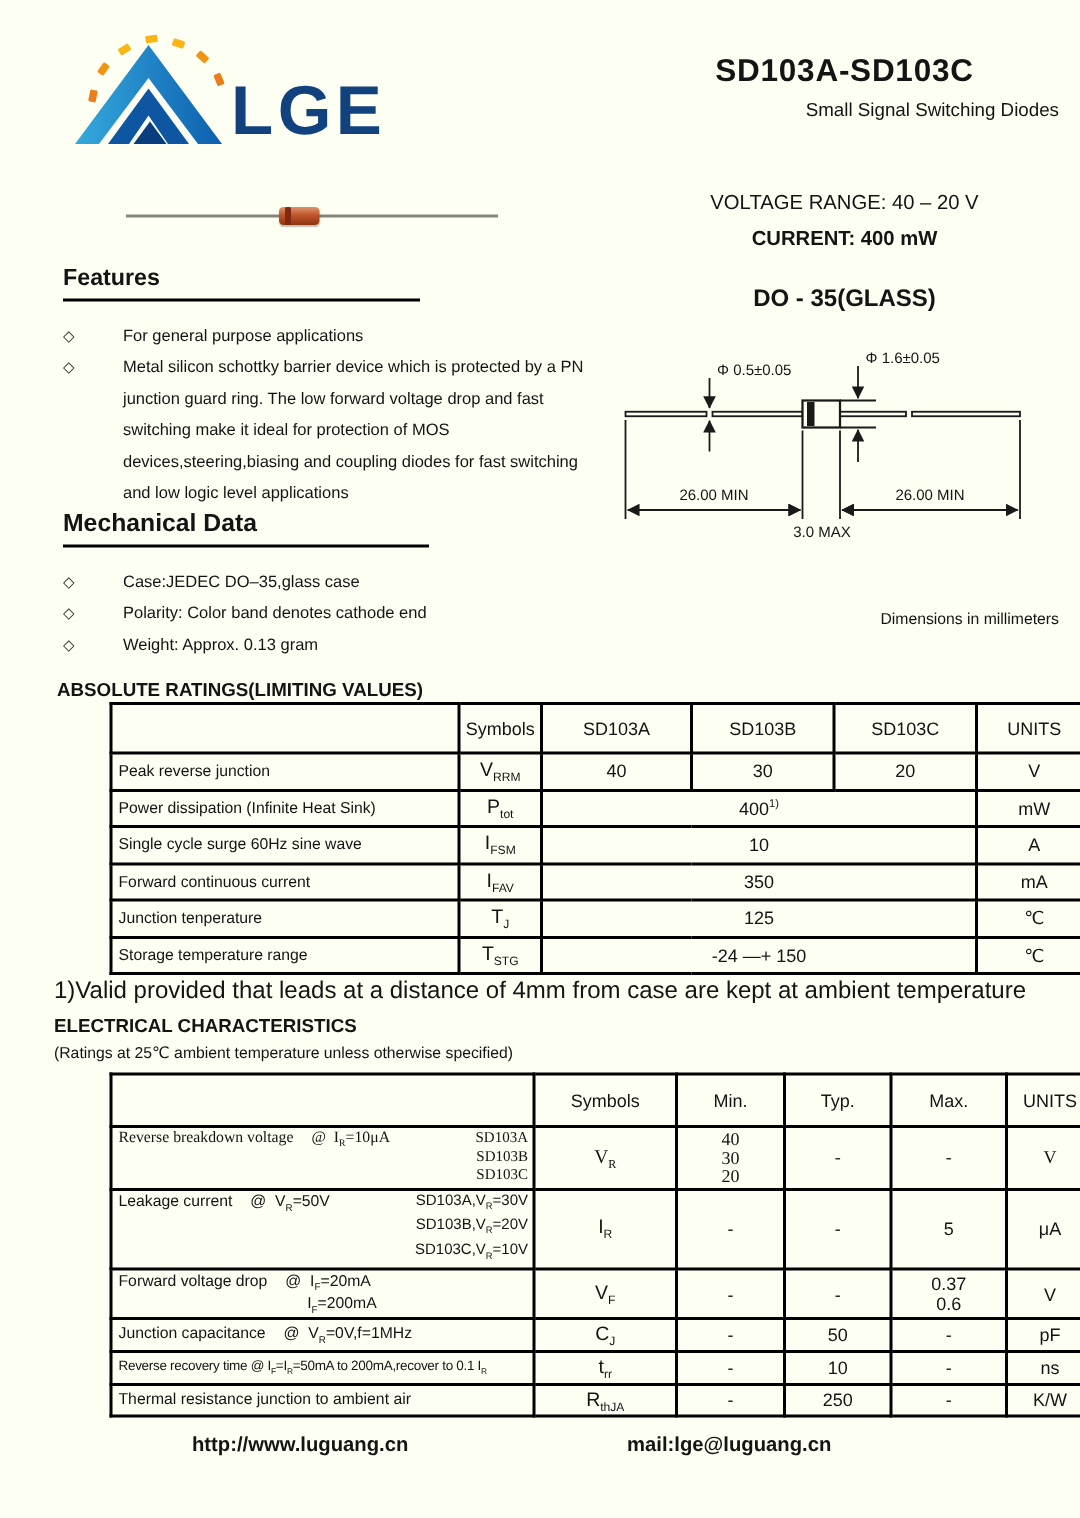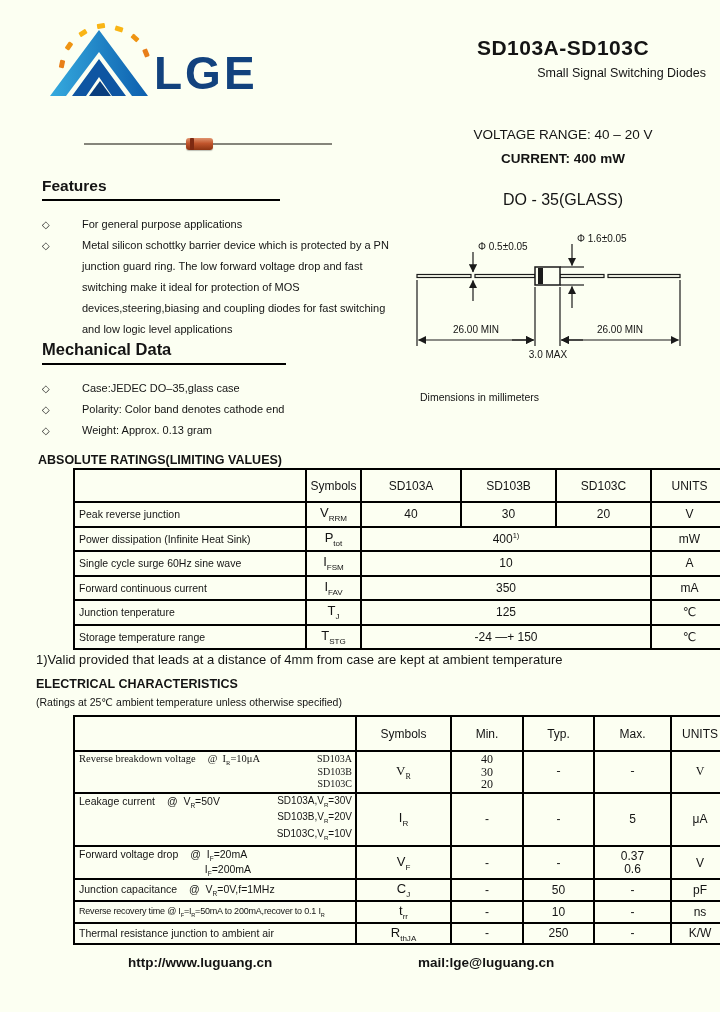--- a/index.html
+++ b/index.html
@@ -5,21 +5,21 @@
   html,body{margin:0;padding:0;}
   body{font-family:"Liberation Sans","DejaVu Sans",sans-serif;color:#141414;}
   .page{position:relative;width:720px;height:1012px;background:#fcfff2;overflow:hidden;}
   .abs{position:absolute;}
 
   
   .title{left:420px;top:36px;width:286px;text-align:center;font-size:21px;font-weight:bold;letter-spacing:.5px;}
   .subtitle{left:420px;top:66px;width:286px;text-align:right;font-size:12.5px;}
   .vrange{left:420px;top:127px;width:286px;text-align:center;font-size:13.5px;font-weight:normal;}
   .current{left:420px;top:151px;width:286px;text-align:center;font-size:13.5px;font-weight:bold;}
-  .package{left:420px;top:191px;width:286px;text-align:center;font-size:16px;font-weight:normal;}
+  .package{left:420px;top:191px;width:286px;text-align:center;font-size:16px;font-weight:bold;}
 
   
   .photo{left:84px;top:136px;width:248px;height:16px;}
   .photo .wire{position:absolute;left:0;top:7px;width:100%;height:2px;background:#85857b;}
   .photo .body{position:absolute;left:102px;top:2px;width:27px;height:12px;border-radius:3px;
     background:linear-gradient(180deg,#e0936e 0%,#c1552c 45%,#8d3412 100%);box-shadow:0 1px 1px rgba(0,0,0,.25);}
   .photo .band{position:absolute;left:106px;top:2px;width:4px;height:12px;background:#7e2a12;border-radius:1px;}
 
   
   .sec-head{font-weight:bold;font-size:15.5px;border-bottom:2.5px solid #000;padding-bottom:4px;}
@@ -28,38 +28,38 @@
   .mech{left:42px;top:340px;width:372px;}
   .mech .sec-head{width:244px;font-size:16.5px;}
   ul.bullets{list-style:none;margin:13px 0 0 0;padding:0;}
   ul.bullets li{display:flex;font-size:11px;line-height:21px;}
   ul.bullets .dia{width:40px;flex:0 0 40px;font-size:10px;color:#222;}
   ul.bullets .txt{flex:1;}
 
   
   .outline-svg{left:412px;top:228px;}
   .outline-svg line,.outline-svg rect.lead{stroke:#1a1a1a;}
-  .dim-caption{left:420px;top:391px;width:286px;text-align:left;font-size:10.5px;}
+  .dim-caption{left:420px;top:407px;width:286px;text-align:right;font-size:10.5px;}
 
   
   .tbl-head{font-weight:bold;font-size:12.5px;}
   .abs-head{left:38px;top:453px;}
   .elec-head{left:36px;top:677px;}
   .elec-note{left:36px;top:696px;font-size:10.5px;}
   table.ds{border-collapse:collapse;table-layout:fixed;background:transparent;margin-left:40px;}
   table.ds td{border:2px solid #000;padding:1px 3px;text-align:center;font-size:12px;vertical-align:middle;overflow:hidden;}
   table.ds td.lbl{text-align:left;font-size:10.5px;padding-left:4px;}
   table.ds td.sym{font-size:13px;}
   table.ds td.hdr{font-size:12px;}
   sub{font-size:.62em;}
   sup{font-size:.62em;}
   .t1{left:33px;top:468px;width:654px;}
   .t1 tr{height:24.5px;}
   .t1 tr:first-child{height:33px;}
-  .footnote{left:36px;top:652px;font-size:13px;}
+  .footnote{left:36px;top:652px;font-size:16px;}
   .t2{left:33px;top:715px;width:655px;}
   .t2 tr:nth-child(1){height:35px;}
   .t2 tr:nth-child(2){height:38px;font-family:Liberation Serif, serif;}
   .t2 tr:nth-child(3){height:47px;}
   .t2 tr:nth-child(4){height:33px;}
   .t2 tr:nth-child(5){height:22px;}
   .t2 tr:nth-child(6){height:21px;}
   .t2 tr:nth-child(7){height:21px;}
   .lc{display:flex;align-items:flex-start;}
   .lc .cond{margin-left:12px;white-space:pre;}

